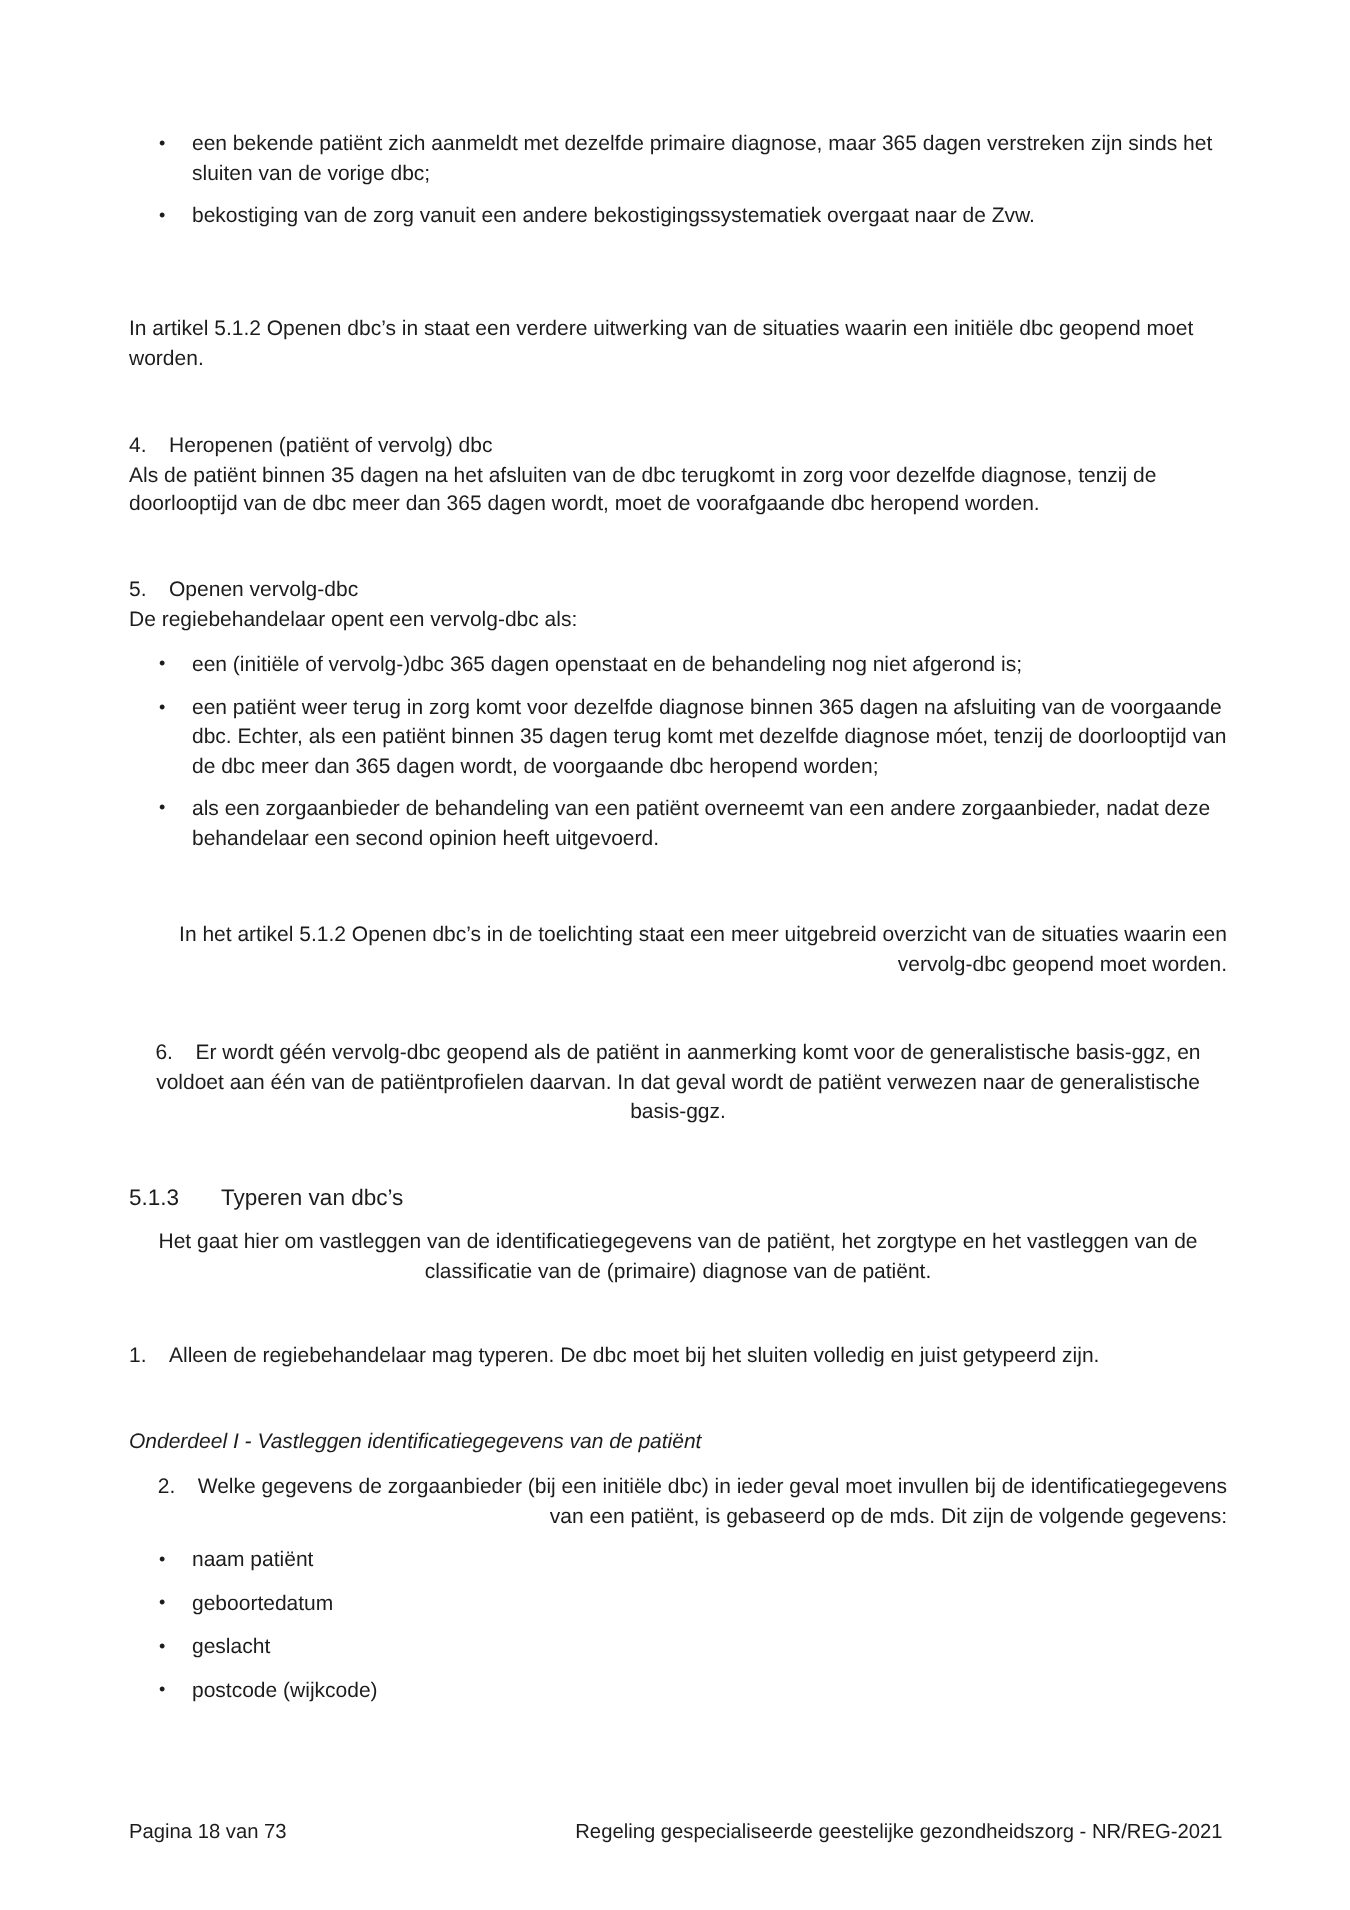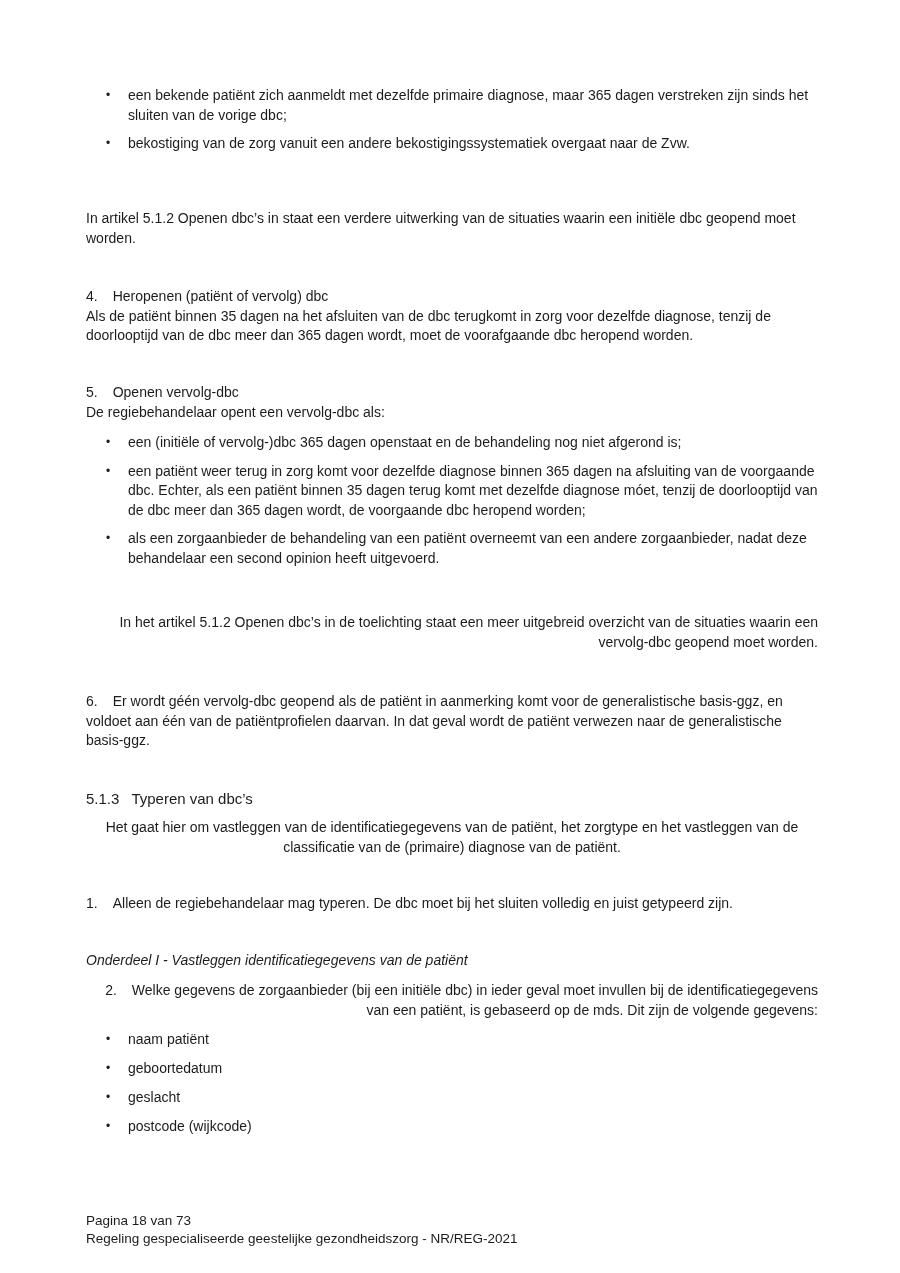--- a/index.html
+++ b/index.html
@@ -46,36 +46,35 @@
   ul.bullets.fields li { margin-bottom: 9.5px; }
 
   
   .num {
     margin-right: 15px;
   }
 
   .section-heading {
     font-size: 15px;
   }
-  .section-heading .num { margin-right: 12px; }
+  .section-heading .num { margin-right: 28px; }
 
   .italic-heading {
     font-style: italic;
   }
 
   .footer {
     position: absolute;
     left: 86px;
     top: 1212px;
     width: 729px;
     font-size: 13.5px;
     line-height: 18px;
     display: flex;
     justify-content: space-between;
-    flex-direction: column;
   }
 </style>
 </head>
 <body>
 
 <div class="page">
   <div class="content">
 
     <ul class="bullets block" style="top:86px;">
       <li>
@@ -110,21 +109,21 @@
         <span>een patiënt weer terug in zorg komt voor dezelfde diagnose binnen 365 dagen na afsluiting van de voorgaande dbc. Echter, als een patiënt binnen 35 dagen terug komt met dezelfde diagnose móet, tenzij de doorlooptijd van de dbc meer dan 365 dagen wordt,  de voorgaande dbc heropend worden;</span>
       </li>
       <li>
         <span class="marker">•</span>
         <span>als een zorgaanbieder de behandeling van een patiënt overneemt van een andere zorgaanbieder, nadat deze behandelaar een second opinion heeft uitgevoerd.</span>
       </li>
     </ul>
 
     <p class="block" style="top:613px; margin:0;text-align:right;">In het artikel 5.1.2 Openen dbc’s in de toelichting staat een meer uitgebreid overzicht van de situaties waarin een vervolg-dbc geopend moet worden.</p>
 
-    <p class="block" style="top:692px; margin:0;"><span class="num">6.</span><span>Er wordt géén vervolg-dbc geopend als de patiënt in aanmerking komt voor de generalistische basis-ggz, en voldoet aan één van de patiëntprofielen daarvan. In dat geval wordt de patiënt verwezen naar de generalistische basis-ggz.</span></p>
+    <p class="block" style="top:692px; margin:0;text-align:center;"><span class="num">6.</span><span>Er wordt géén vervolg-dbc geopend als de patiënt in aanmerking komt voor de generalistische basis-ggz, en voldoet aan één van de patiëntprofielen daarvan. In dat geval wordt de patiënt verwezen naar de generalistische basis-ggz.</span></p>
 
     <p class="block section-heading" style="top:789px; margin:0;"><span class="num">5.1.3</span><span>Typeren van dbc’s</span></p>
 
     <p class="block" style="top:818px; margin:0;text-align:center;">Het gaat hier om vastleggen van de identificatiegegevens van de patiënt, het zorgtype en het vastleggen van de classificatie van de (primaire) diagnose van de patiënt.</p>
 
     <p class="block" style="top:894px; margin:0;"><span class="num">1.</span><span>Alleen de regiebehandelaar mag typeren. De dbc moet bij het sluiten volledig en juist getypeerd zijn.</span></p>
 
     <p class="block italic-heading" style="top:951px; margin:0;">Onderdeel I - Vastleggen identificatiegegevens van de patiënt</p>
 
     <p class="block" style="top:981px; margin:0;text-align:right;"><span class="num">2.</span><span>Welke gegevens de zorgaanbieder (bij een initiële dbc) in ieder geval moet invullen bij de identificatiegegevens van een patiënt, is gebaseerd op de mds. Dit zijn de volgende gegevens:</span></p>

